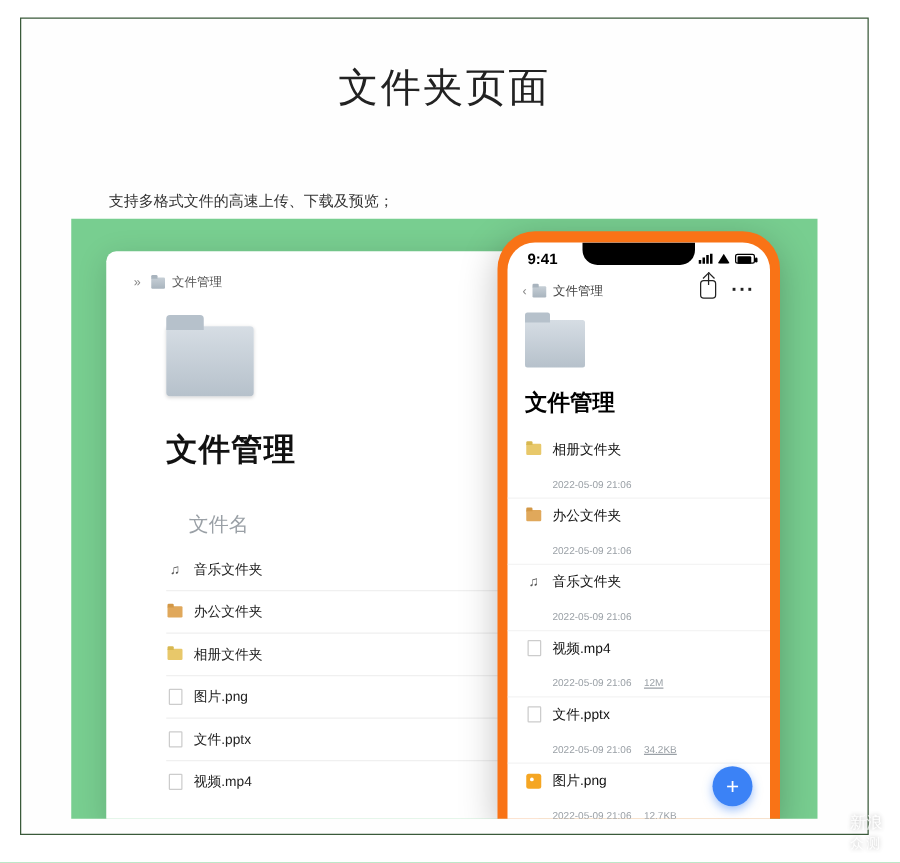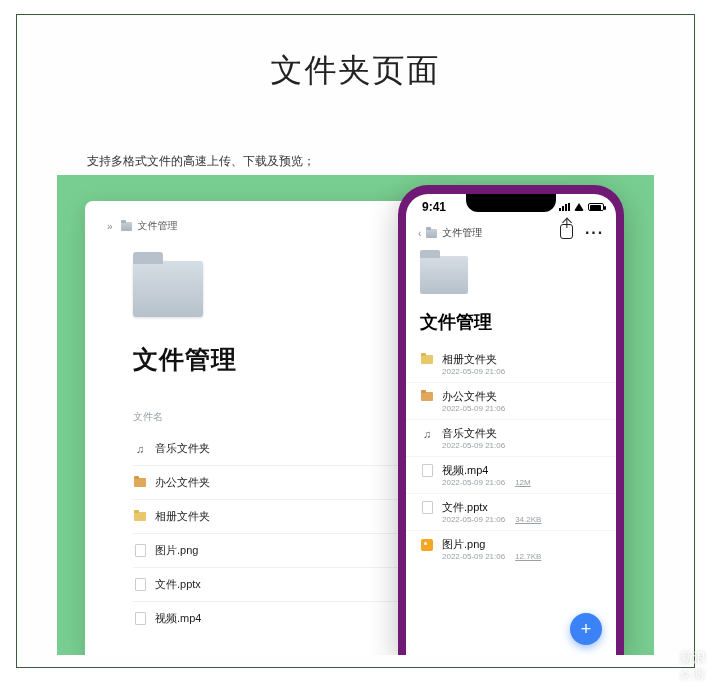--- a/index.html
+++ b/index.html
@@ -69,22 +69,22 @@
   .big-folder::before {
     content:""; position:absolute; left:0; top:-9px; width:30px; height:12px;
     background:#b6c1cb; border-radius:3px 3px 0 0;
   }
   .big-title {
     margin: 26px 0 0 26px;
     font-size: 25px; font-weight: 800; color: #111;
     letter-spacing: 1px;
   }
   .col-header {
-    margin: 34px 0 0 26px;
-    font-size: 10px; color: #9aa0a6;
+    margin: 34px 0 0 44px;
+    font-size: 16px; color: #9aa0a6;
   }
   .file-list {
     margin: 8px 0 0 26px;
   }
   .file-row {
     display: flex; align-items: center; gap: 8px;
     padding: 9px 0; font-size: 11px; color: #222;
     border-top: 1px solid #f0f0f0;
   }
   .file-row:first-child { border-top: none; }
@@ -102,21 +102,21 @@
     width:11px; height:13px; background:#fff; border:1px solid #ccc; border-radius:1px;
   }
   .ico-img-orange {
     width:12px; height:12px; background:#f5a623; border-radius:2px; position:relative;
   }
   .ico-img-orange::after{ content:""; position:absolute; left:3px; top:3px; width:3px; height:3px; background:#fff; border-radius:50%; }
   
   .phone {
     position: absolute; right: 30px; top: 10px;
     width: 226px; bottom:-2px;
-    background: #701a75;
+    background: #f97316;
     border-radius: 30px 30px 0 0;
     padding: 9px 8px 0 8px;
     box-shadow: 0 8px 30px rgba(0,0,0,.25);
   }
   .phone-inner {
     background: #fff; border-radius: 22px 22px 0 0;
     height: 100%; position: relative; overflow: hidden;
     padding-top: 0;
   }
   .notch {
@@ -154,21 +154,21 @@
   }
   .ph-title {
     margin: 16px 0 0 14px; font-size:18px; font-weight:800;
   }
   .ph-list { margin: 12px 0 0 0; }
   .ph-row {
     padding: 6px 14px; border-top: 1px solid #f4f4f4;
   }
   .ph-row:first-child { border-top:none; }
   .ph-row-top { display:flex; align-items:center; gap:8px; font-size:11px; color:#111; }
-  .ph-row-meta { margin-left:22px; font-size:8px; color:#9aa0a6; margin-top:0;}
+  .ph-row-meta { margin-left:22px; font-size:8px; color:#9aa0a6; margin-top:16px;}
   .ph-row-meta span+span { margin-left: 10px; text-decoration: underline;}
   .fab {
     position:absolute; right:14px; bottom:12px;
     width:32px; height:32px; border-radius:50%;
     background:#3b82f6; color:#fff; display:flex;
     align-items:center; justify-content:center; font-size:18px;
     box-shadow: 0 3px 8px rgba(59,130,246,.5);
   }
   .watermark {
     position:absolute; right:14px; bottom:8px;

